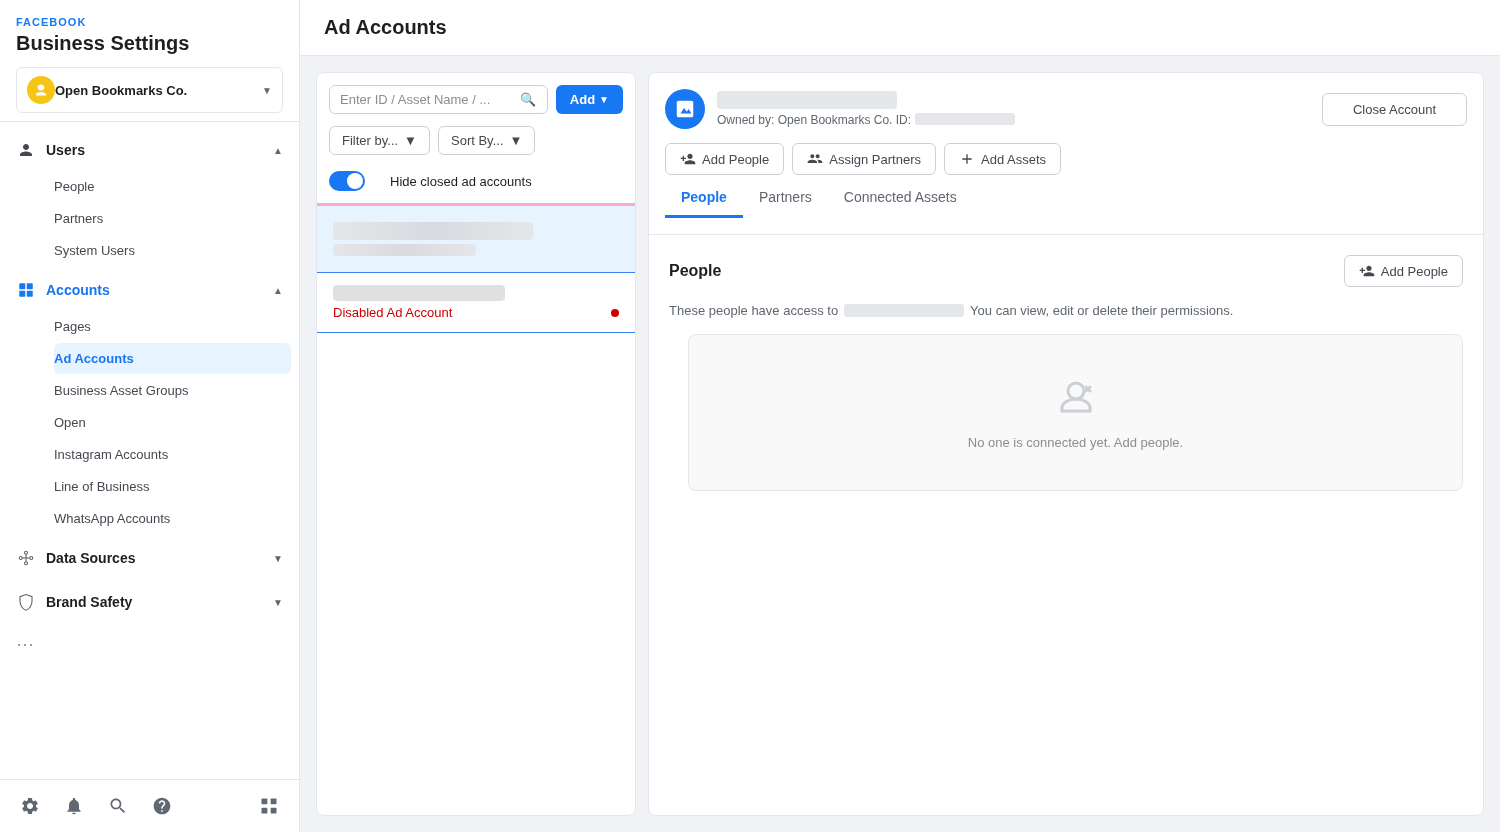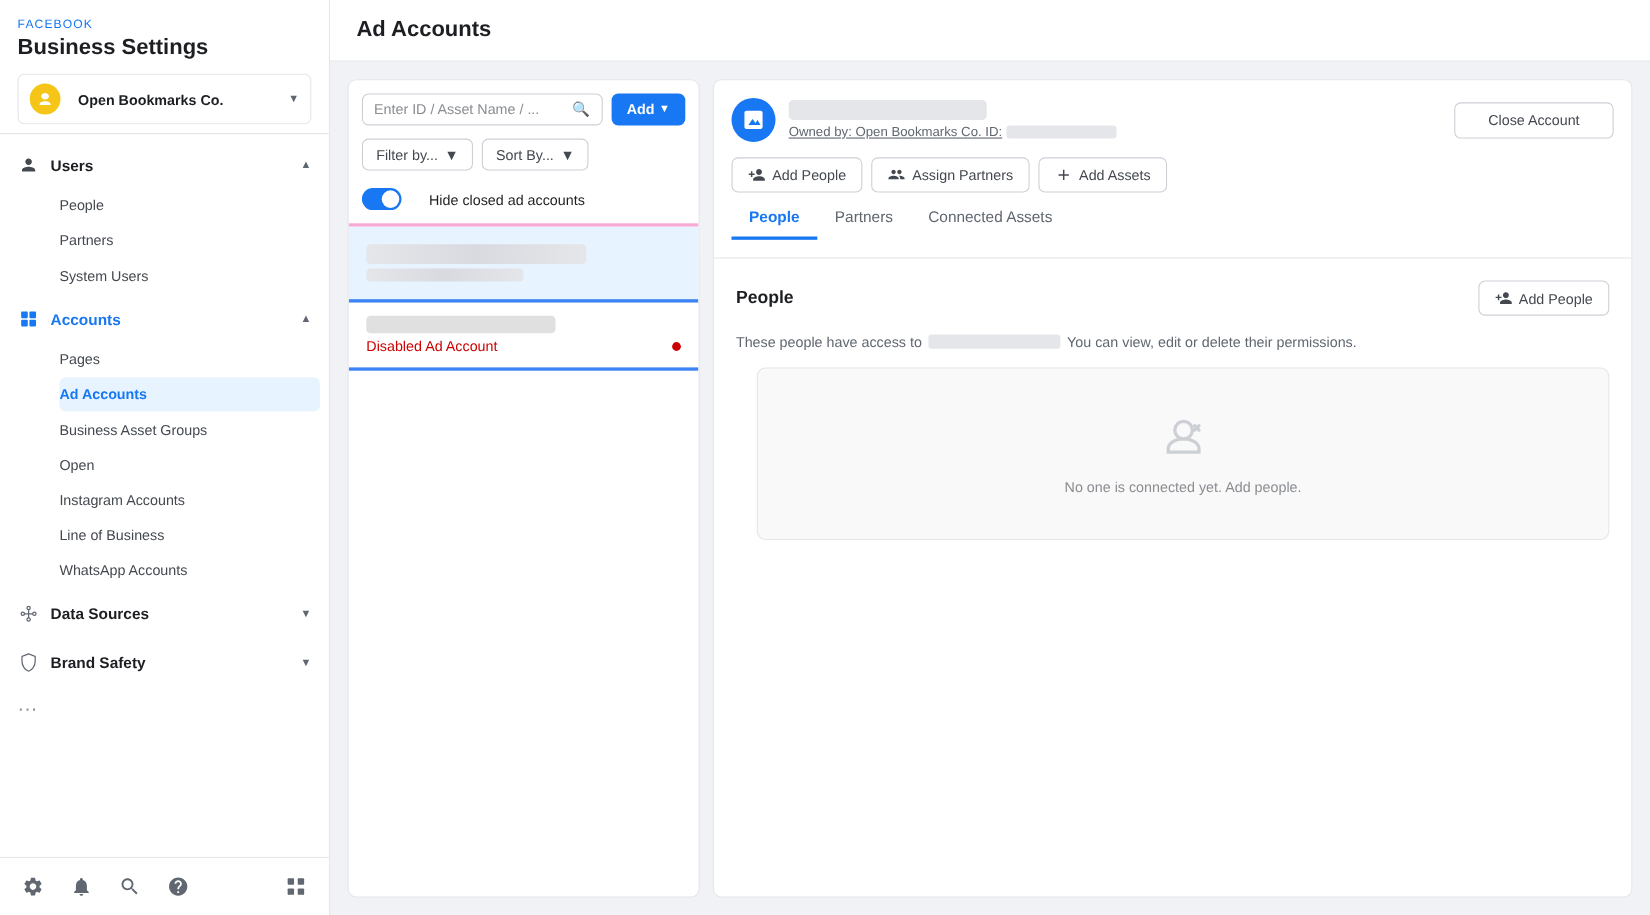--- a/index.html
+++ b/index.html
@@ -1,23 +1,23 @@
 <!DOCTYPE html>
 <html><head>
   <meta charset="utf-8">
   <style>
     * { box-sizing: border-box; margin: 0; padding: 0; }
     body { font-family: -apple-system, BlinkMacSystemFont, 'Segoe UI', Helvetica, Arial, sans-serif; background: #f0f2f5; display: flex; height: 832px; overflow: hidden; font-size: 14px; }
 
     
     .sidebar { width: 300px; background: #fff; border-right: 1px solid #e4e6ea; display: flex; flex-direction: column; height: 100%; overflow-y: auto; flex-shrink: 0; }
     .sidebar-header { padding: 16px 16px 8px; border-bottom: 1px solid #e4e6ea; }
-    .fb-logo { font-size: 11px; font-weight: 400; color: #1877f2; letter-spacing: 1px; text-transform: uppercase; margin-bottom: 4px; }
+    .fb-logo { font-size: 11px; font-weight: 700; color: #1877f2; letter-spacing: 1px; text-transform: uppercase; margin-bottom: 4px; }
     .biz-settings-title { font-size: 20px; font-weight: 700; color: #1c1e21; margin-bottom: 12px; }
-    .account-switcher { display: flex; align-items: center; gap: 16px; padding: 8px 10px; border: 1px solid #e4e6ea; border-radius: 6px; cursor: pointer; background: #fff; }
+    .account-switcher { display: flex; align-items: center; gap: 0; padding: 8px 10px; border: 1px solid #e4e6ea; border-radius: 6px; cursor: pointer; background: #fff; }
     .account-avatar { width: 28px; height: 28px; border-radius: 50%; background: #f5c518; display: flex; align-items: center; justify-content: center; overflow: hidden; flex-shrink: 0; }
     .account-avatar svg { width: 20px; height: 20px; }
     .account-name { font-size: 13px; font-weight: 600; color: #1c1e21; flex: 1; }
     .chevron-down { color: #606770; font-size: 10px; }
 
     .sidebar-nav { flex: 1; padding: 8px 0; }
     .nav-section { margin-bottom: 4px; }
     .nav-section-header { display: flex; align-items: center; justify-content: space-between; padding: 10px 16px; cursor: pointer; color: #1c1e21; font-weight: 600; font-size: 14px; }
     .nav-section-header .icon { width: 20px; height: 20px; margin-right: 10px; display: inline-flex; align-items: center; justify-content: center; color: #606770; flex-shrink: 0; }
     .nav-section-title { display: flex; align-items: center; }
@@ -52,34 +52,34 @@
     .filter-btn, .sort-btn { display: flex; align-items: center; gap: 6px; border: 1px solid #ccd0d5; border-radius: 6px; padding: 6px 12px; font-size: 13px; color: #444950; background: #fff; cursor: pointer; }
 
     .toggle-row { display: flex; align-items: center; gap: 25px; padding: 6px 12px 12px; border-bottom: 3px solid #f9a8d4; }
     .toggle { position: relative; width: 36px; height: 20px; }
     .toggle input { opacity: 0; width: 0; height: 0; }
     .toggle-slider { position: absolute; top: 0; left: 0; right: 0; bottom: 0; background: #1877f2; border-radius: 20px; cursor: pointer; }
     .toggle-slider:before { content: ''; position: absolute; height: 16px; width: 16px; left: 2px; bottom: 2px; background: #fff; border-radius: 50%; transition: 0.2s; transform: translateX(16px); }
     .toggle-label { font-size: 13px; color: #1c1e21; }
 
     .account-list { flex: 1; overflow-y: auto; }
-    .account-item { padding: 12px 16px; border-bottom: 3px solid #3b82f6; cursor: pointer; }
+    .account-item { padding: 12px 16px; border-bottom: 1px solid #3b82f6; cursor: pointer; }
     .account-item.selected { background: #e7f3ff; }
     .account-item-name { font-size: 13px; color: #cc0000; font-weight: 500; display: flex; align-items: center; justify-content: space-between; }
     .account-item-name-blurred { height: 16px; background: #e0e0e0; border-radius: 4px; width: 60%; margin-bottom: 4px; }
     .red-dot { width: 8px; height: 8px; background: #cc0000; border-radius: 50%; flex-shrink: 0; }
 
     
     .right-panel { flex: 1; background: #fff; border-radius: 8px; border: 1px solid #e4e6ea; display: flex; flex-direction: column; overflow: hidden; }
     .right-panel-header { padding: 16px; border-bottom: 1px solid #e4e6ea; }
     .right-panel-top { display: flex; align-items: center; justify-content: space-between; margin-bottom: 14px; }
     .account-info { display: flex; align-items: center; gap: 12px; }
     .account-icon { width: 40px; height: 40px; border-radius: 50%; background: #1877f2; display: flex; align-items: center; justify-content: center; color: #fff; font-size: 18px; flex-shrink: 0; }
     .account-title-blurred { height: 18px; background: #e4e6ea; border-radius: 4px; width: 180px; margin-bottom: 4px; }
-    .account-sub { font-size: 12px; color: #606770; display: flex; align-items: center; gap: 4px; text-decoration: underline; }
+    .account-sub { font-size: 12px; color: #606770; display: flex; gap: 4px; }
     .account-id-blurred { display: inline-block; height: 12px; background: #e4e6ea; border-radius: 3px; width: 100px; vertical-align: middle; }
     .close-account-btn { border: 1px solid #ccd0d5; background: #fff; border-radius: 6px; padding: 8px 30px; font-size: 13px; color: #444950; cursor: pointer; font-weight: 500; }
 
     .action-buttons { display: flex; gap: 8px; margin-bottom: 4px; }
     .action-btn { display: flex; align-items: center; gap: 6px; border: 1px solid #ccd0d5; border-radius: 6px; padding: 7px 14px; font-size: 13px; color: #444950; background: #fff; cursor: pointer; font-weight: 500; }
 
     .tabs { display: flex; gap: 0; border-bottom: none; }
     .tab { padding: 10px 16px; font-size: 14px; color: #606770; cursor: pointer; border-bottom: 3px solid transparent; }
     .tab.active { color: #1877f2; border-bottom: 3px solid #1877f2; font-weight: 600; }
 

